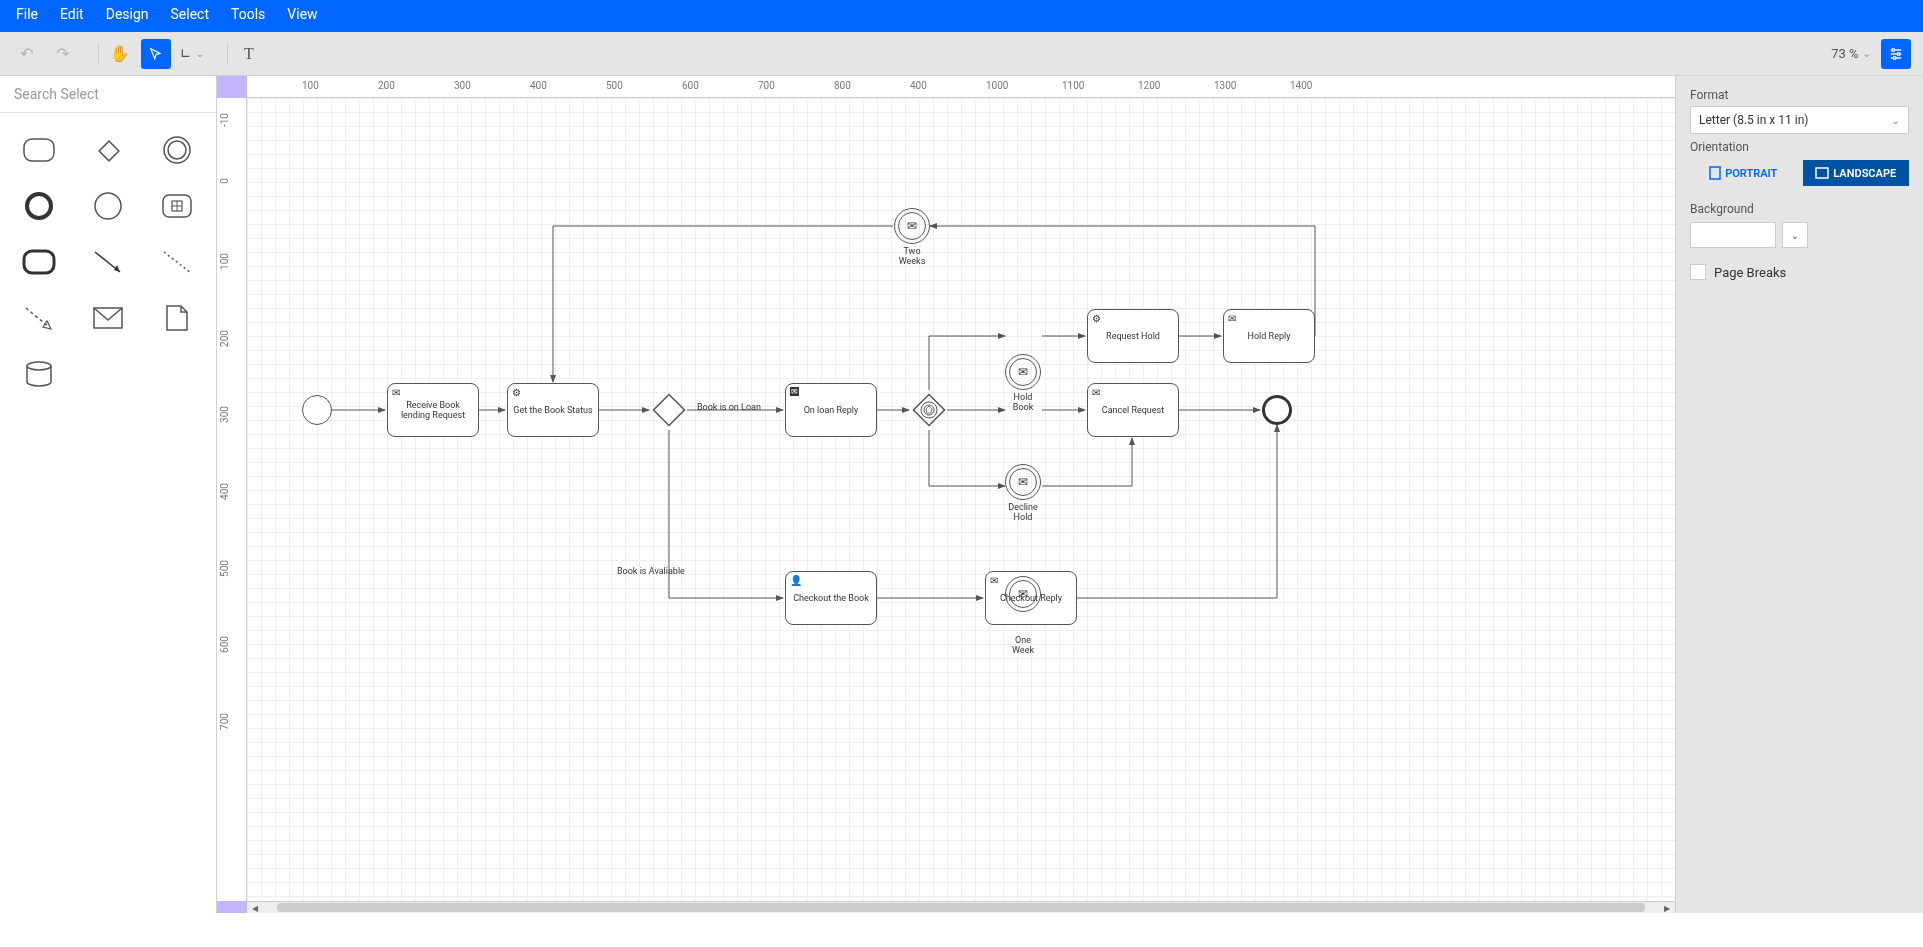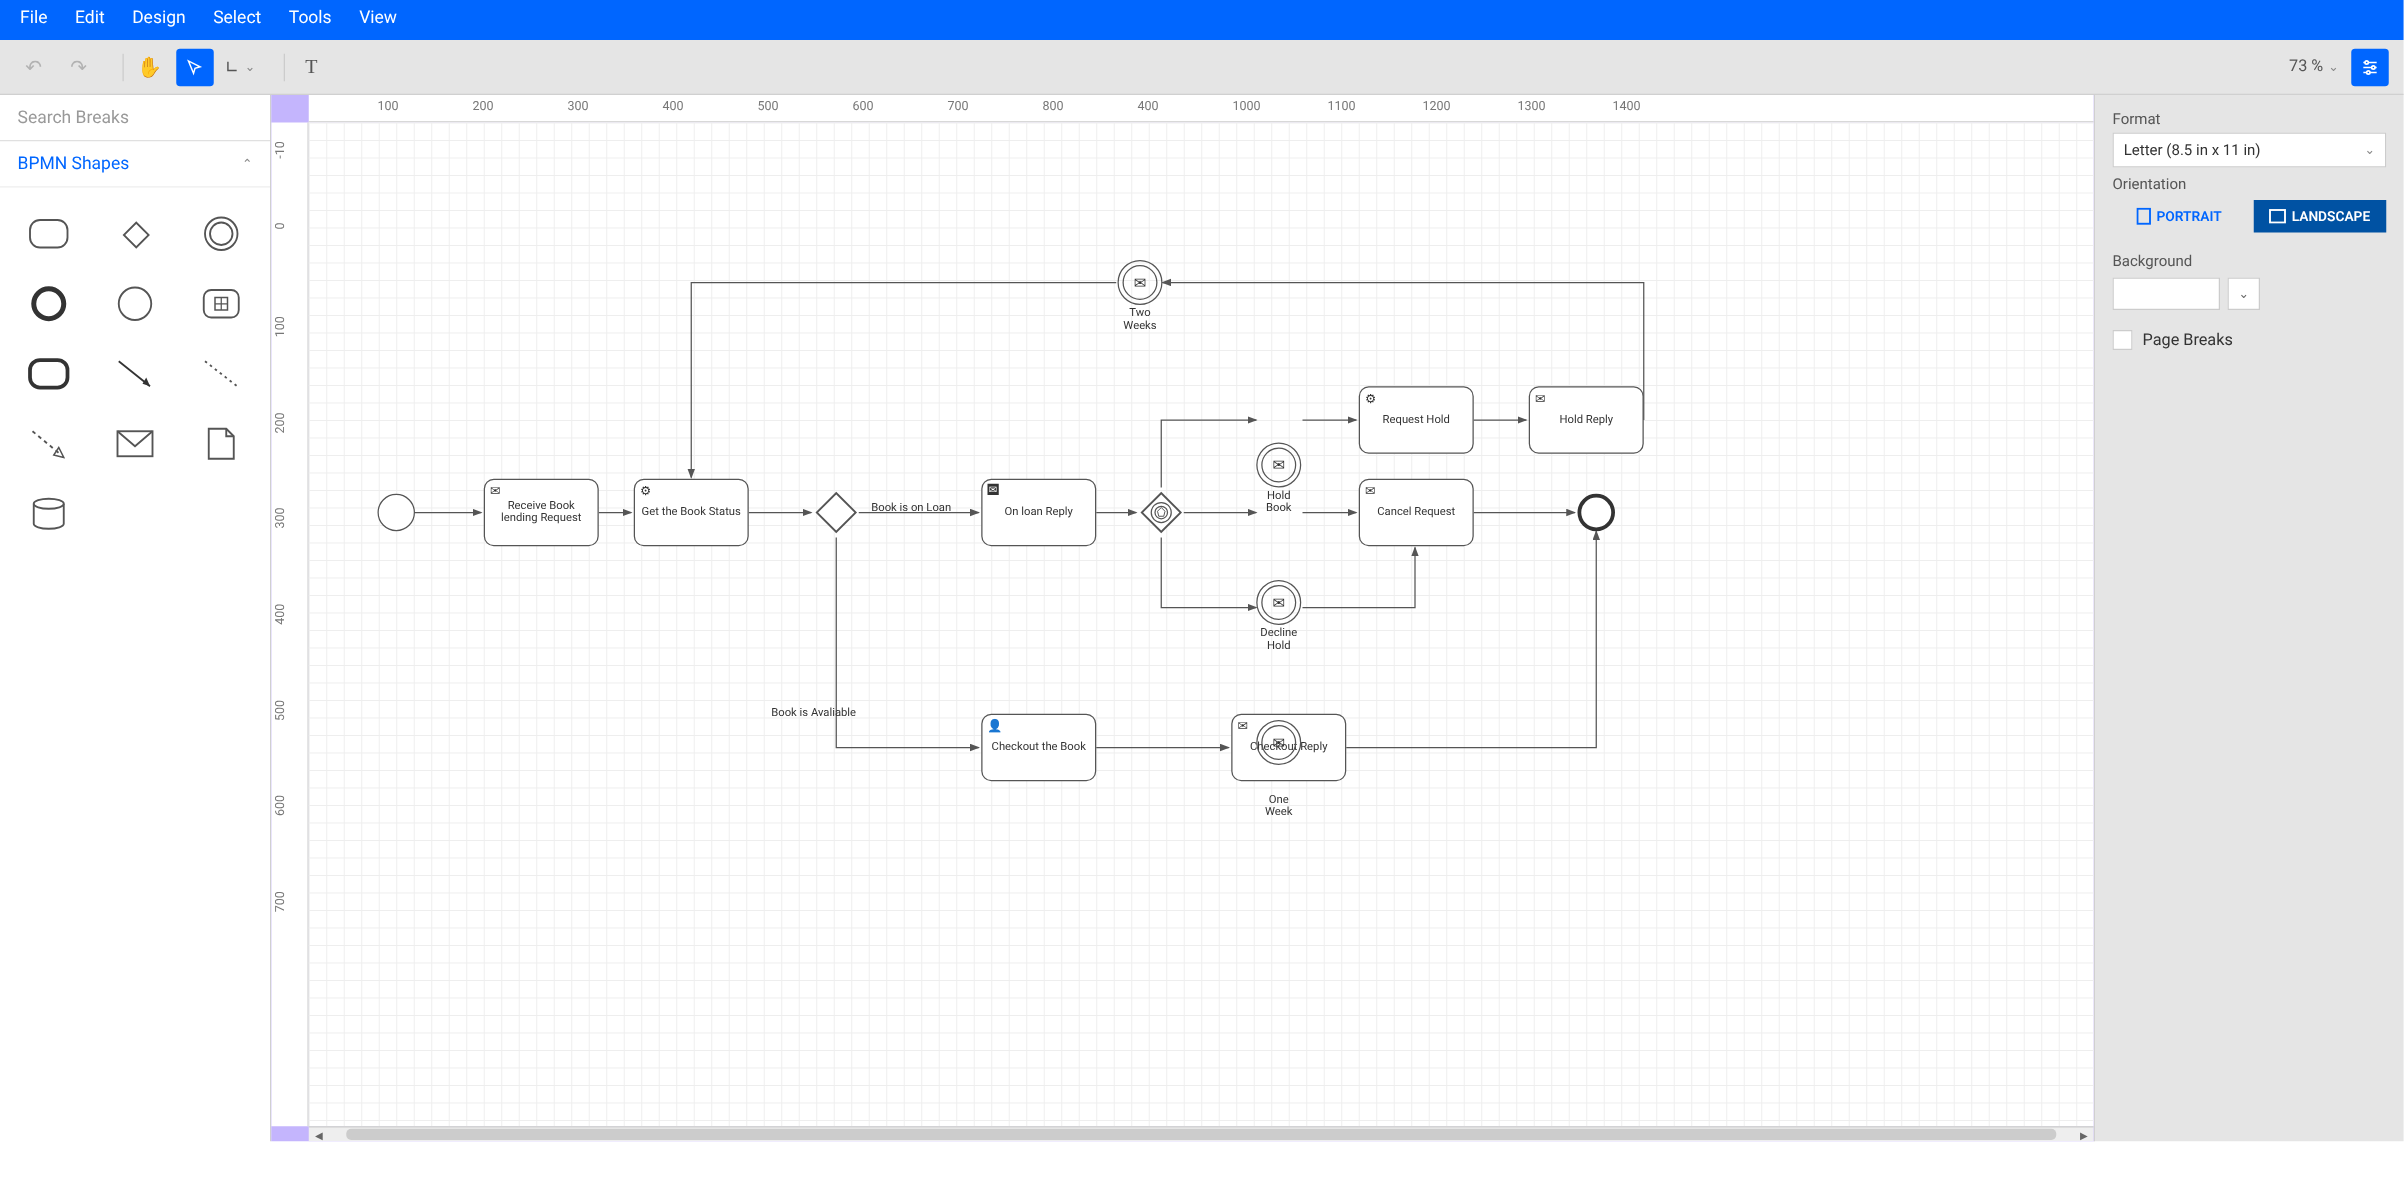--- a/index.html
+++ b/index.html
@@ -117,25 +117,21 @@
         <circle cx="8" cy="6" r="2" fill="#0066ff"></circle>
         <circle cx="16" cy="12" r="2" fill="#0066ff"></circle>
         <circle cx="10" cy="18" r="2" fill="#0066ff"></circle>
       </svg>
   </div>
 </div>
 
 <div class="main">
 
   <div class="sidebar">
-    <div class="search">Search Breaks</div>
-    <div class="section-header">
-      <span>BPMN Shapes</span>
-      <span class="chev">⌃</span>
-    </div>
+    <div class="search">Search Select</div>
     <div class="shapes-grid">
       <div class="shape-item">
           <svg width="36" height="28">
             <rect x="3" y="3" width="30" height="22" rx="8" fill="none" stroke="#555" stroke-width="1.5"></rect>
           </svg>
         </div>
       <div class="shape-item">
           <svg width="32" height="32">
             <rect x="10" y="10" width="14" height="14" fill="none" stroke="#555" stroke-width="1.5" transform="rotate(45 17 17)"></rect>
           </svg>

